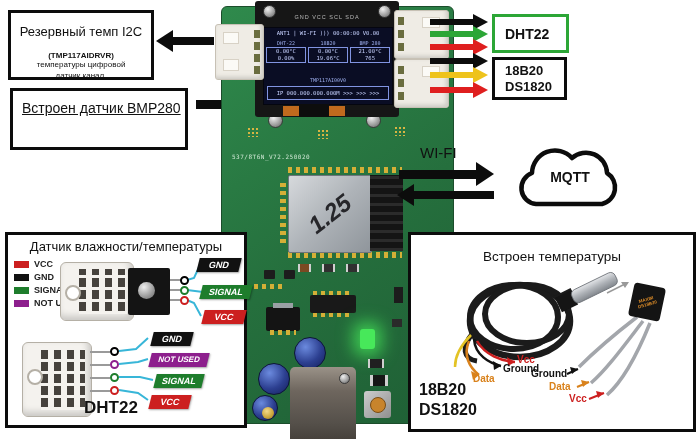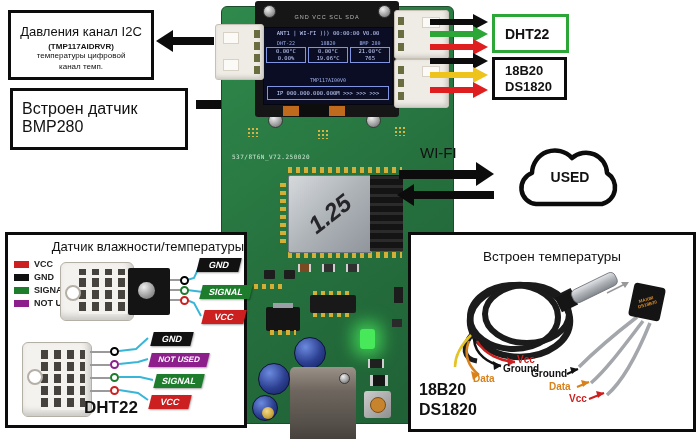--- a/index.html
+++ b/index.html
@@ -65,32 +65,32 @@
   .legend-row{position:absolute;display:flex;align-items:center;font-size:9px;font-weight:bold;color:#222;}
   .sw{width:15px;height:7px;margin-right:5px;display:inline-block;}
   .wlabel{position:absolute;font-weight:bold;font-size:10px;white-space:nowrap;}
 </style>
 </head>
 <body>
 
 <div class="stage">
 
   <div class="ann" style="left:8px;top:10px;width:146px;height:70px;text-align:center;">
-    <div style="font-size:13px;margin-top:11px;">Давления канал I2C</div>
-    <div style="font-size:8px;font-weight:bold;margin-top:3px;">(TMP117AIDRVR)</div>
+    <div style="font-size:13px;margin-top:11px;">Резервный темп I2C</div>
+    <div style="font-size:8px;font-weight:bold;margin-top:12px;">(TMP117AIDRVR)</div>
     <div style="font-size:8px;">температуры цифровой</div>
-    <div style="font-size:8px;margin-top:2px;">канал темп.</div>
+    <div style="font-size:8px;margin-top:2px;">датчик канал.</div>
   </div>
   <div class="arrow barr-l" style="left:156px;top:30px;width:58px;height:22px;">
     <div class="head"></div>
       <div class="shaft"></div>
   </div>
 
   <div class="ann" style="left:10px;top:88px;width:178px;height:62px;padding:9px 0 0 9px;">
-    <div style="font-size:16px;">Встроен  датчик  BMP280</div>
+    <div style="font-size:14px;text-decoration:underline;">Встроен  датчик  BMP280</div>
   </div>
   <div class="arrow barr-r" style="left:196px;top:92px;width:62px;height:24px;">
     <div class="shaft"></div>
       <div class="head"></div>
   </div>
 
   <div class="a" id="board">
 
     <div class="a" style="left:10px;top:146px;font-family:'DejaVu Sans Mono',monospace;font-size:6px;color:#cfe8d4;letter-spacing:.5px;">537/8T6N_V72.250020</div>
 
@@ -250,24 +250,24 @@
       <div class="shaft"></div>
       <div class="head"></div>
     </div>
   <div class="arrow barr-l" style="left:397px;top:184px;width:97px;height:22px;">
       <div class="head"></div>
       <div class="shaft"></div>
     </div>
   <svg class="a" style="left:508px;top:142px;" width="124" height="74" viewBox="0 0 124 74">
     <path d="M 28 62 A 16 16 0 0 1 24 31 A 23 23 0 0 1 64 16 A 21 21 0 0 1 99 31 A 17 17 0 0 1 94 62 Z" fill="#ffffff" stroke="#0c0c0c" stroke-width="4.5" stroke-linejoin="round"></path>
   </svg>
-  <div class="a" style="left:508px;top:142px;width:124px;height:70px;display:flex;align-items:center;justify-content:center;font-size:14px;font-weight:bold;">USED</div>
+  <div class="a" style="left:508px;top:142px;width:124px;height:70px;display:flex;align-items:center;justify-content:center;font-size:14px;font-weight:bold;">MQTT</div>
 
   <div class="ann" style="left:5px;top:232px;width:242px;height:196px;">
-    <div style="position:absolute;left:0;right:0;top:4px;text-align:right;font-size:13px;">Датчик влажности/температуры</div>
+    <div style="position:absolute;left:0;right:0;top:4px;text-align:center;font-size:13px;">Датчик влажности/температуры</div>
 
     <div class="legend-row" style="left:6px;top:24px;">
         <span class="sw" style="background:#cc1f1f;"></span>
         <span>VCC</span>
       </div>
     <div class="legend-row" style="left:6px;top:37px;">
         <span class="sw" style="background:#111;"></span>
         <span>GND</span>
       </div>
     <div class="legend-row" style="left:6px;top:50px;">

